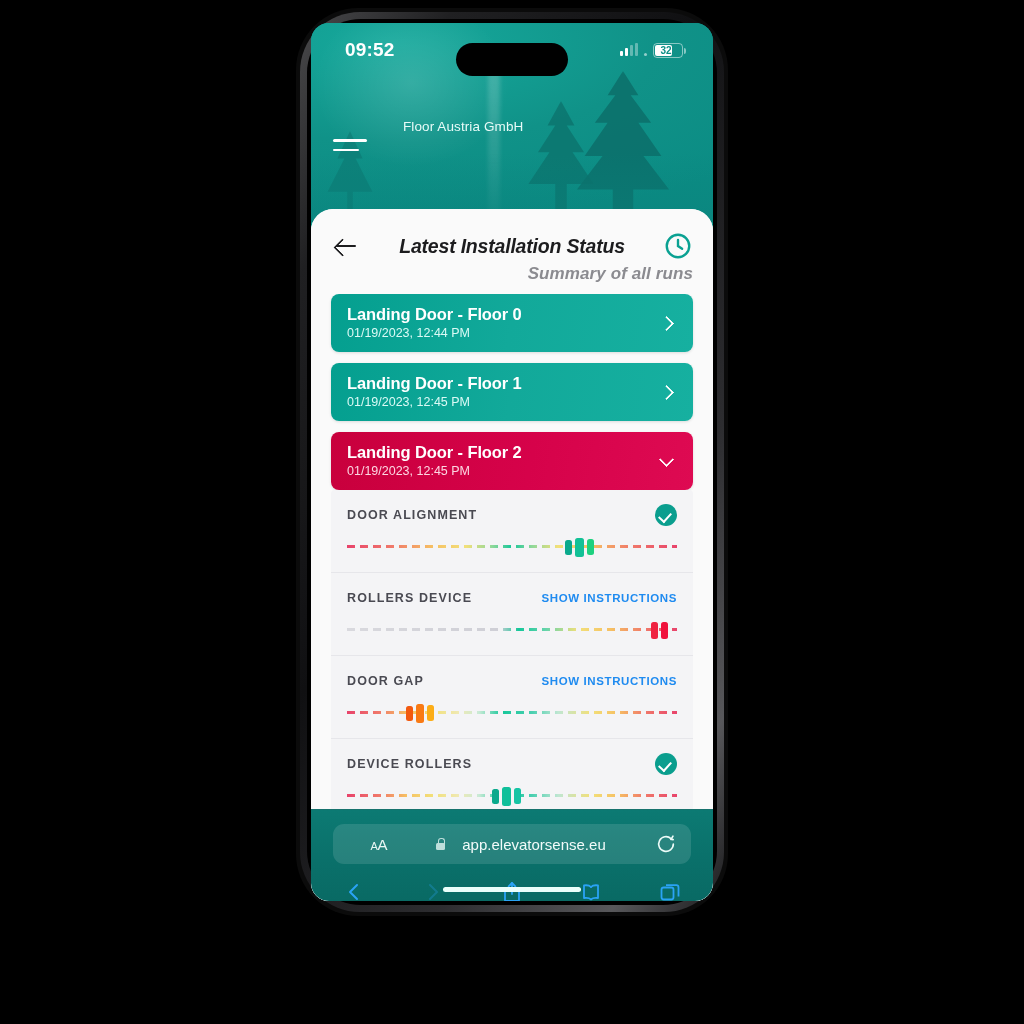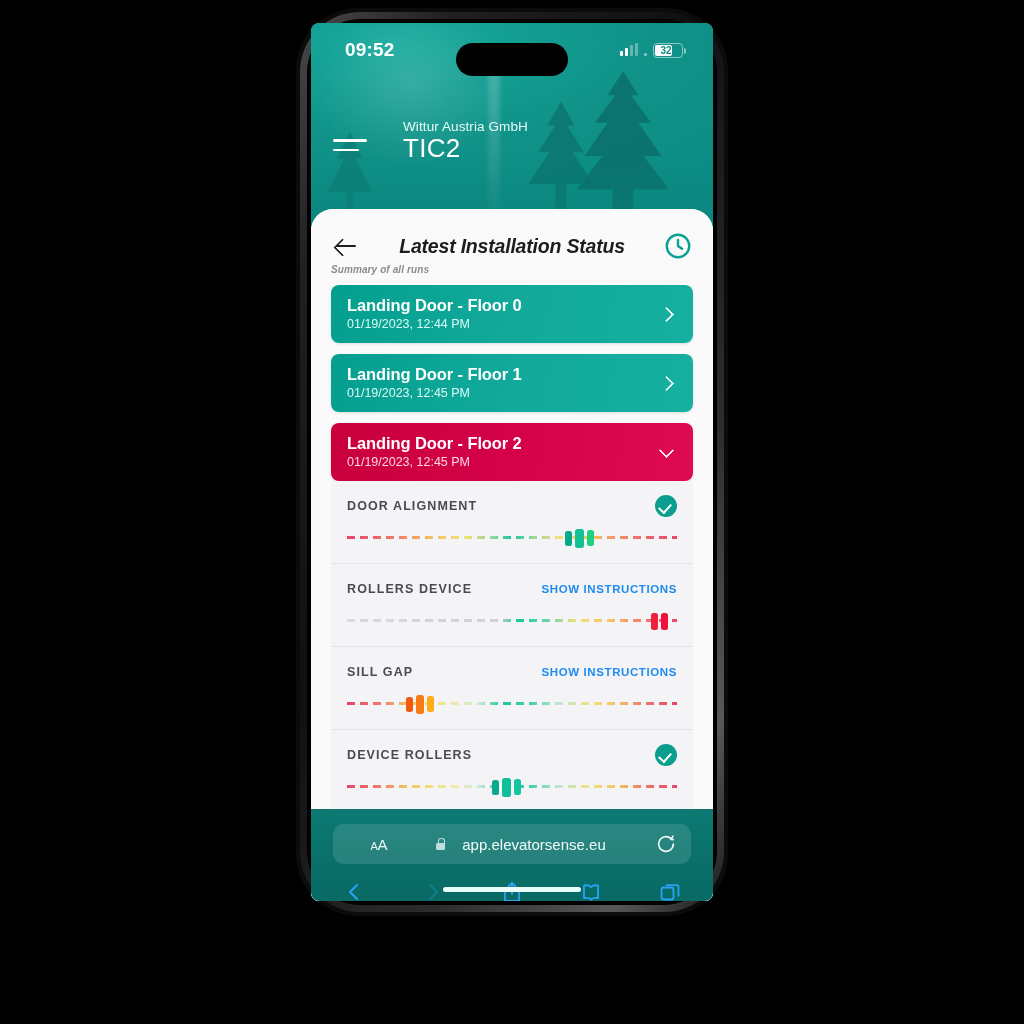--- a/index.html
+++ b/index.html
@@ -28,21 +28,21 @@
   }
   .phone-inner{
     width:100%; height:100%;
     border-radius:54px;
     background:#000;
     padding:4px;
   }
   .screen{
     position:relative;
     width:100%; height:100%;
-    border-radius:8px;
+    border-radius:18px;
     overflow:hidden;
     background:#0f9a90;
   }
 
   
   .hero{
     position:absolute; left:0; top:0; right:0; height:200px;
     background:
       radial-gradient(120% 90% at 20% 10%, #16a99c 0%, #109288 55%, #0b8c84 100%);
     overflow:hidden;
@@ -177,21 +177,21 @@
     content:""; position:absolute; left:5px; top:9.5px;
     width:11px; height:11px; border-left:2.4px solid #1d1d1f; border-bottom:2.4px solid #1d1d1f;
     transform:rotate(45deg); border-radius:1px;
   }
   .sheet-title{
     flex:1 1 auto; text-align:center;
     font-size:19.5px; font-weight:700; color:#1c1c1e; letter-spacing:-.2px;
   }
   .clock-icon{ width:30px; height:30px; flex:0 0 auto; }
   .sheet-sub{
-    text-align:left; font-size:10px; font-weight:600; color:#8b8b90;
+    text-align:right; font-size:17px; font-weight:600; color:#8b8b90;
     margin-top:3px; letter-spacing:.1px;
   }
 
   .sheet-body{
     padding:0 20px;
   }
 
   
   .run-card{
     border-radius:8px;
@@ -358,22 +358,21 @@
           </span>
         </div>
       </div>
       <div class="notch"></div>
 
       <div class="app-head">
         <div class="hamburger">
           <span></span>
               <span></span>
         </div>
-        <div class="org">Wittur Austria GmbH</div>
-        <div class="proj">TIC2</div>
+        <div class="org">Floor Austria GmbH</div>
       </div>
 
       <div class="sheet">
 
         <div class="sheet-head">
           <div class="sheet-title-row">
             <div class="back-arrow"></div>
             <div class="sheet-title">Latest Installation Status</div>
             <div class="clock-icon">
               <svg viewBox="0 0 24 24" width="30" height="30" fill="none" stroke="#0aa192" stroke-width="1.9">
@@ -437,21 +436,21 @@
                 <div class="grad rising"></div>
                 <div class="markers" style="left:92%;">
                   <b style="width:7px;height:17px;background:#ef2240;"></b>
                   <b style="width:7px;height:17px;background:#f0123c;"></b>
                 </div>
               </div>
             </div>
 
             <div class="m-row">
               <div class="m-head">
-                <span class="m-label">SILL GAP</span>
+                <span class="m-label">DOOR GAP</span>
                 <span class="m-action">SHOW INSTRUCTIONS</span>
               </div>
               <div class="gauge">
                 <div class="grad falling"></div>
                 <div class="markers" style="left:18%;">
                   <b style="width:7px;height:15px;background:#f25a10;"></b>
                   <b style="width:8px;height:19px;background:#f97a14;"></b>
                   <b style="width:7px;height:16px;background:#fcad17;"></b>
                 </div>
               </div>

